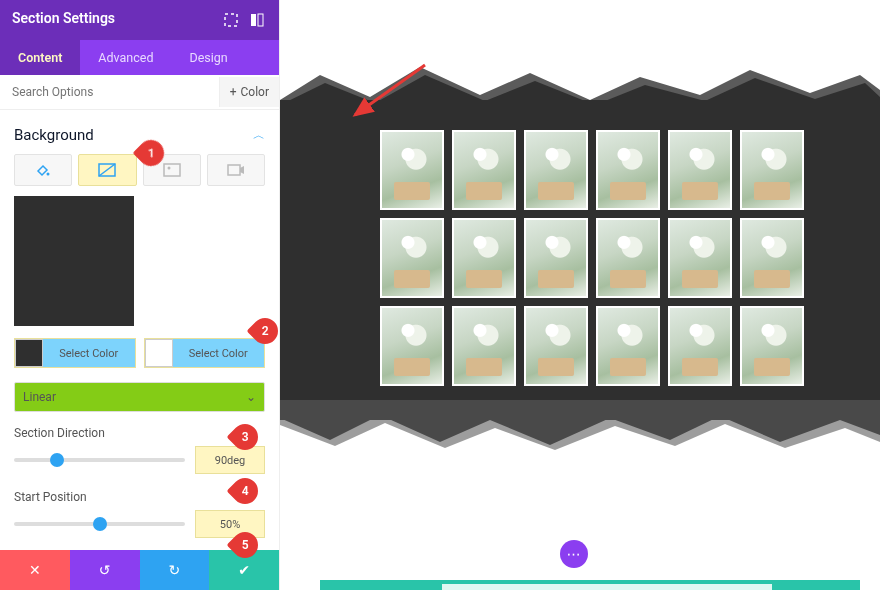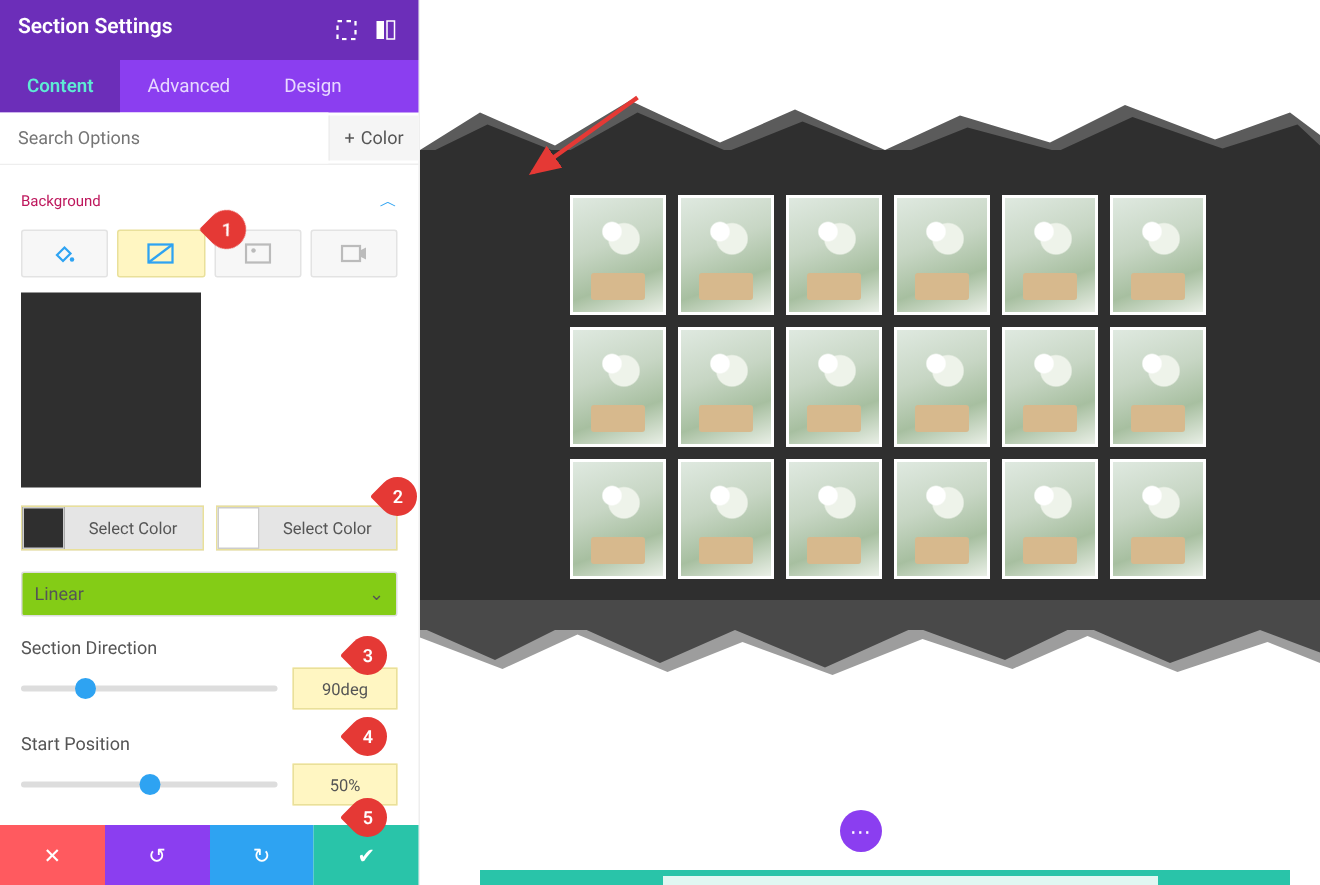--- a/index.html
+++ b/index.html
@@ -6,34 +6,34 @@
   body { width: 880px; height: 590px; overflow: hidden; background: #fff; position: relative; }
   .app { display: flex; height: 100%; }
 
   
   .panel { width: 280px; background: #fff; display: flex; flex-direction: column; border-right: 1px solid #eee; }
   .panel-header { background: #6c2eb9; color: #fff; display: flex; align-items: flex-start; padding: 10px 12px; font-size: 14px; font-weight: 600; }
   .panel-header .title { flex: 1; }
   .panel-header .hicon { width: 20px; height: 20px; display:flex; align-items:center; justify-content:center; margin-left: 6px; cursor:pointer; }
   .tabs { display: flex; background: #8b3ef0; }
   .tab { flex: none; padding: 10px 18px; font-size: 12.5px; color: #e8d9ff; cursor: pointer; }
-  .tab.active { background: #6c2eb9; color: #5eead4; font-weight:600; }
+  .tab.active { background: #6c2eb9; color: #fef9c3; font-weight:600; }
   .search-row { display:flex; align-items:center; border-bottom:1px solid #eee; }
   .search-row input { flex:1; border:none; padding:10px 12px; font-size:12px; color:#0f172a; outline:none; }
   .filter-btn { display:flex; align-items:center; gap:4px; padding:8px 10px; font-size:12px; color:#555; background:#f5f5f5; border-left:1px solid #eee; cursor:pointer; }
   .section-body { flex:1; overflow-y:auto; padding: 10px 14px 0 14px; }
   .accordion-head { display:flex; align-items:center; justify-content:space-between; padding:6px 0 10px 0; }
-  .accordion-head .label { color:#be185d; font-size:10px; }
+  .accordion-head .label { color:#0f172a; font-size:15px; }
   .chev { color:#2ea3f2; font-size:12px; }
   .bg-tabs { display:flex; gap:6px; margin-bottom:10px; }
   .bg-tab { flex:1; height:32px; border:1px solid #e3e3e3; background:#f7f7f7; display:flex; align-items:center; justify-content:center; cursor:pointer; border-radius:2px; }
   .bg-tab.active { background:#fff6c2; border-color:#e9e09a; }
   .preview { width:120px; height:130px; background:#2f2f2f; margin-bottom:12px; }
   .color-row { display:flex; gap:8px; margin-bottom:14px; }
-  .color-pick { flex:1; display:flex; align-items:center; background:#e5e5e5; border:1px solid #e9e09a; height:30px; font-size:11px; cursor:pointer; }
+  .color-pick { flex:1; display:flex; align-items:center; background:#7dd3fc; border:1px solid #e9e09a; height:30px; font-size:11px; cursor:pointer; }
   .swatch { width:28px; height:28px; border:1px solid #ccc; }
   .swatch.dark { background:#2f2f2f; }
   .swatch.light { background:#fff; }
   .color-pick span { flex:1; text-align:center; color:#555; }
   .field-label { font-size:12px; color:#555; margin:6px 0 6px 0; }
   .select { width:100%; height:30px; border:1px solid #ddd; background:#84cc16; font-size:12px; padding:0 8px; display:flex; align-items:center; justify-content:space-between; color:#555; cursor:pointer; border-radius:2px; margin-bottom:14px; }
   .slider-row { display:flex; align-items:center; gap:10px; margin-bottom:16px; }
   .track { flex:1; height:4px; background:#ddd; border-radius:2px; position:relative; }
   .thumb { width:14px; height:14px; background:#2ea3f2; border-radius:50%; position:absolute; top:50%; transform:translate(-50%,-50%); }
   .valbox { width:70px; height:28px; background:#fff6c2; border:1px solid #e9e09a; font-size:11px; display:flex; align-items:center; justify-content:center; color:#555; }

